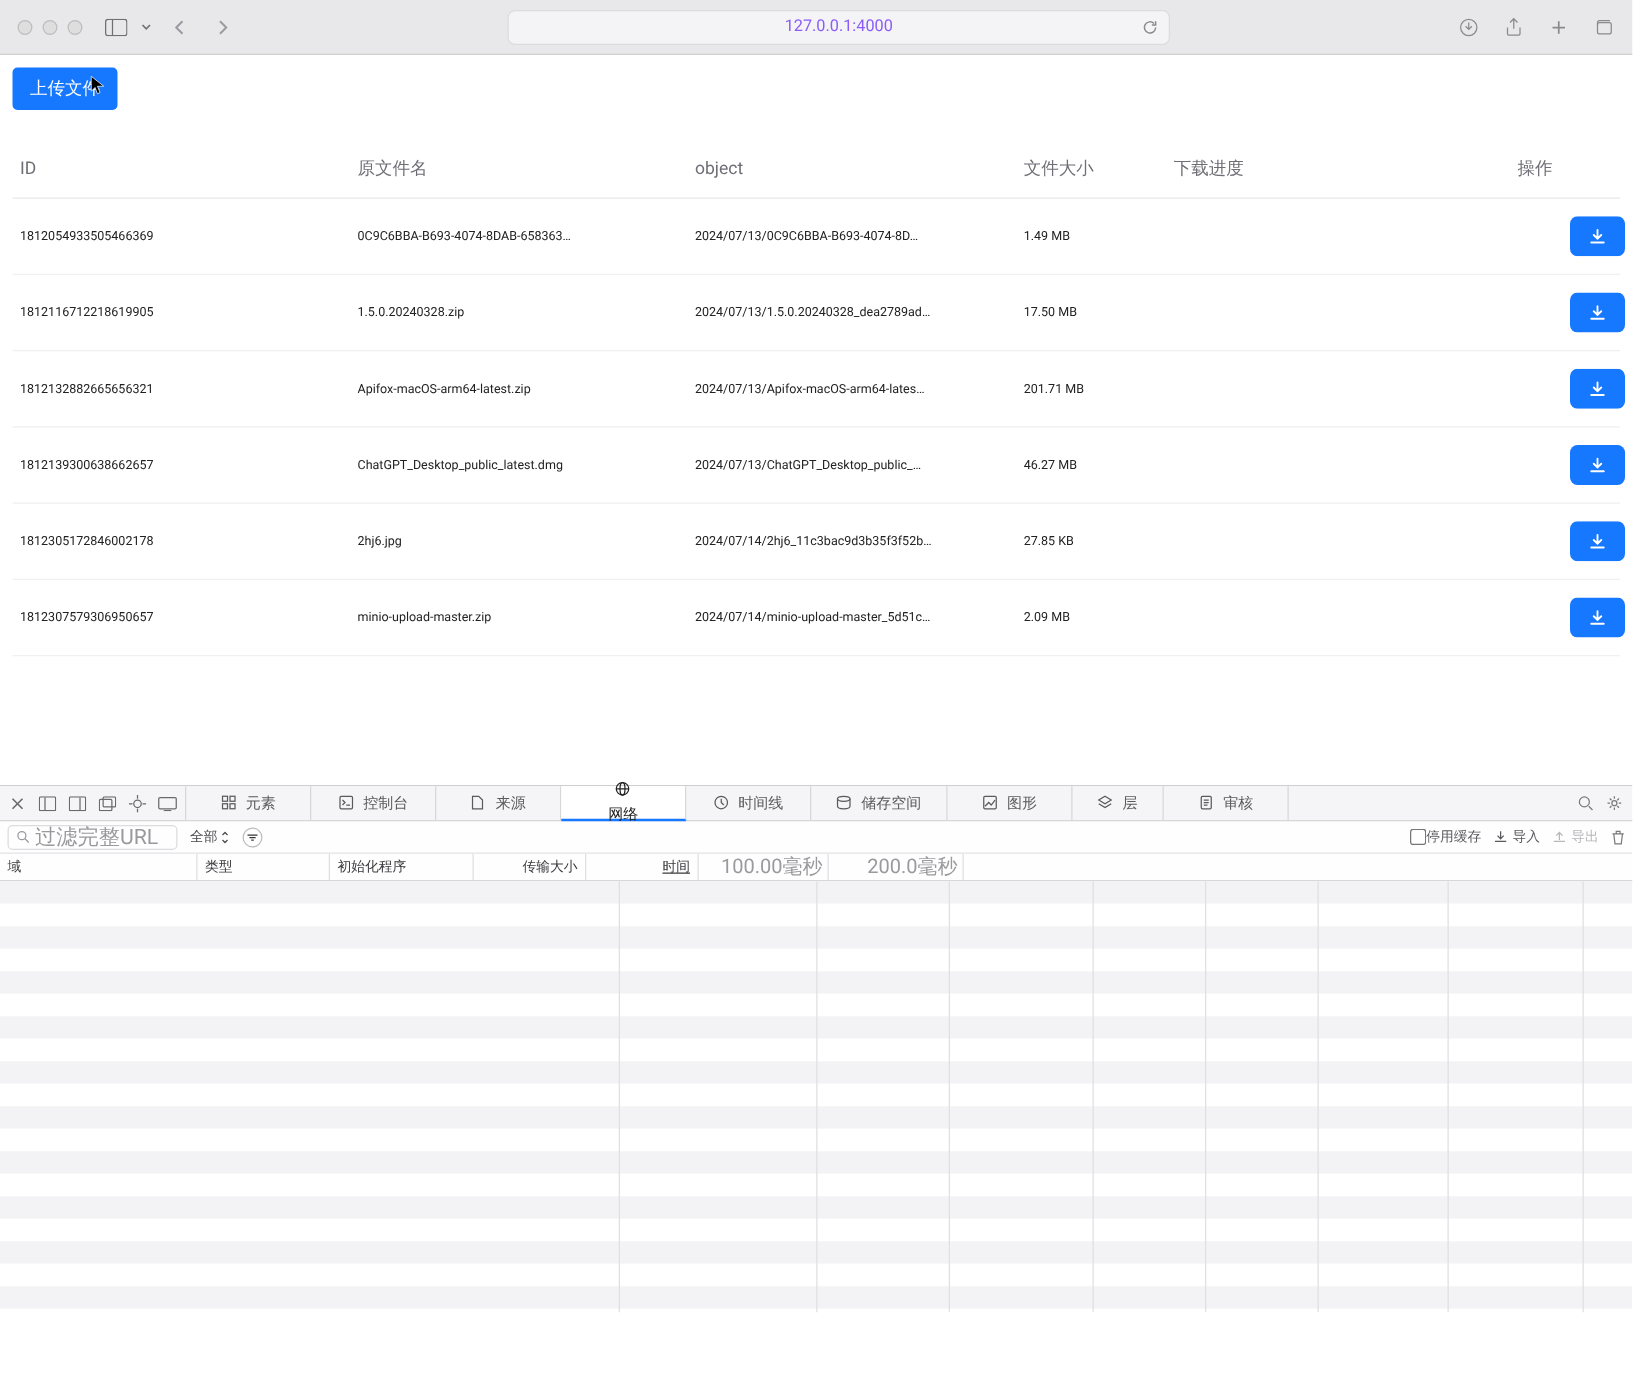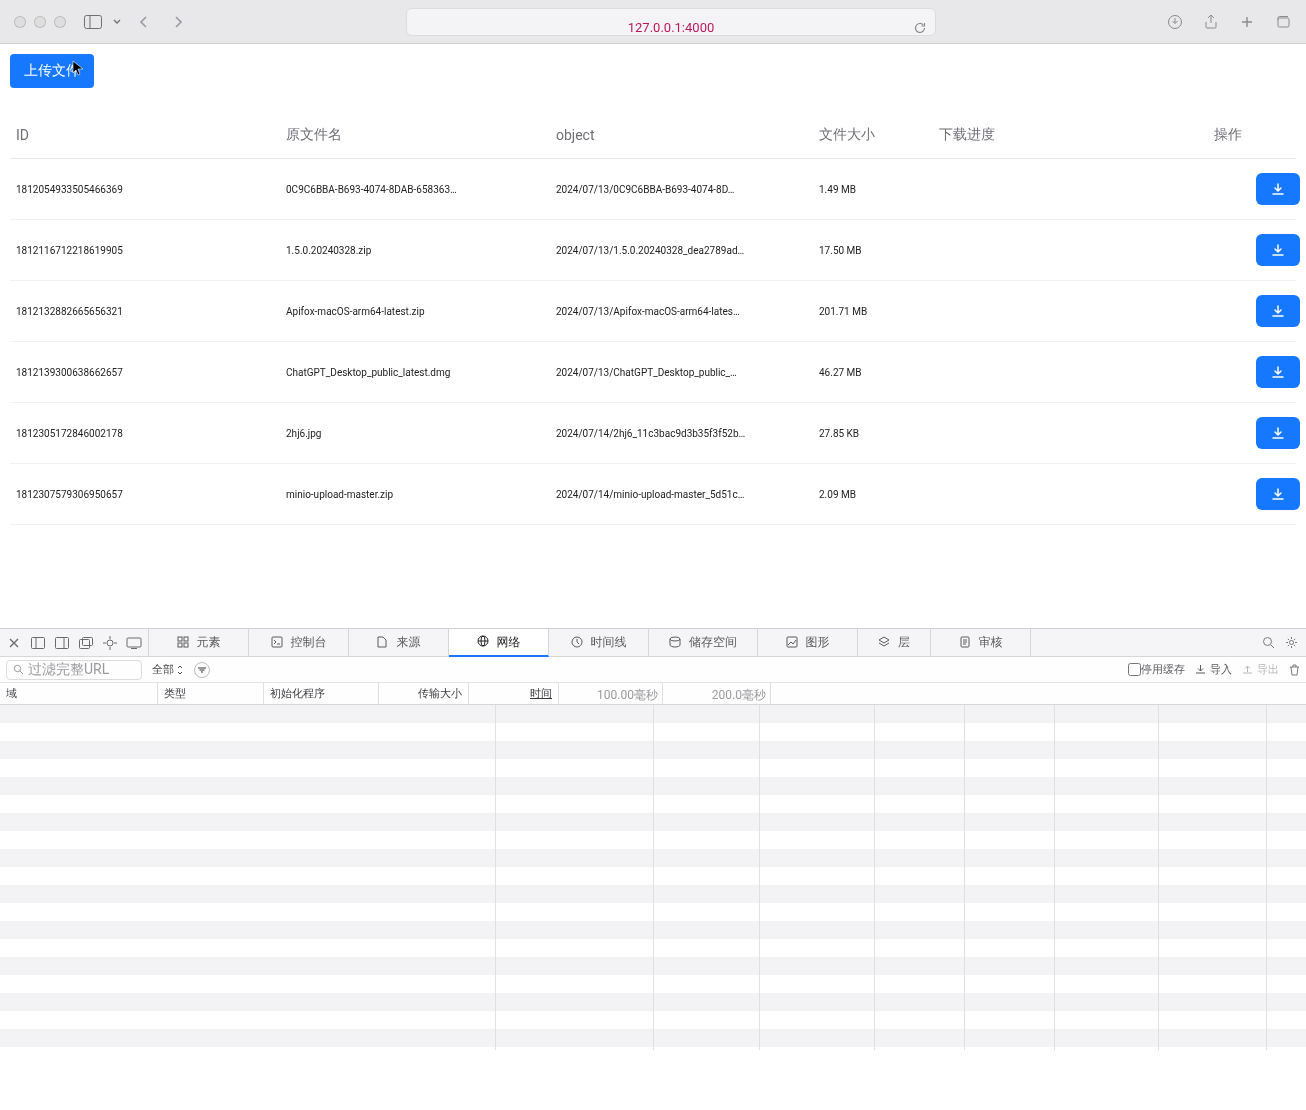--- a/index.html
+++ b/index.html
@@ -45,24 +45,24 @@
   display: flex;
   justify-content: center;
 }
 .address-bar {
   width: 530px;
   height: 28px;
   background: #f4f4f6;
   border: 1px solid #dcdcde;
   border-radius: 6px;
   display: flex;
-  align-items: flex-end;
+  align-items: center;
   justify-content: center;
   position: relative;
-  color: #be185d;
+  color: #8b5cf6;
   font-size: 13px;
 }
 .address-bar .reload {
   position: absolute; right: 8px; color: #8a8a8e;
 }
 .right-icons { display: flex; gap: 18px; align-items: center; margin-left: 14px; }
 .right-icons .toolbar-icon { color: #8a8a8e; }
 
 
 .page-content {
@@ -138,39 +138,39 @@
   color: #6a6a6e;
 }
 .dt-tab {
   display: flex; align-items: center; justify-content: center;
   gap: 6px;
   padding: 0 20px;
   font-size: 12px; color: #5a5a5e;
   border-right: 1px solid #d7d7da;
   min-width: 100px;
 }
-.dt-tab.active { background: #fff; border-bottom: 2px solid #1677ff; color: #222; margin-bottom: -1px; }
+.dt-tab.active { background: #fff; border-bottom: 2px solid #1677ff; color: #222; margin-bottom: -1px; flex-direction: column; }
 .dt-tab .ti { width: 14px; height: 14px; display: inline-flex; }
 .dt-right-icons {
   margin-left: auto;
   display: flex; align-items: center; gap: 10px;
   padding: 0 8px;
 }
 .dt-right-icons .ico { color: #7a7a7e; }
 
 .dt-filterbar {
   height: 26px;
   border-bottom: 1px solid #e4e4e7;
   display: flex; align-items: center; padding: 0 6px; gap: 10px;
 }
 .dt-filter-input {
   display: flex; align-items: center; gap: 4px;
   border: 1px solid #dcdcde; border-radius: 4px;
   height: 20px; padding: 0 6px; width: 136px; color: #9a9a9e;
-  font-size: 14px;
+  font-size: 17px;
 }
 .dt-filter-select {
   font-size: 11px; color: #4a4a4e; display: flex; align-items: center; gap: 2px;
 }
 .dt-pill {
   width: 16px; height: 16px; border: 1px solid #bcbcc0; border-radius: 9px;
   display: flex; align-items: center; justify-content: center;
   font-size: 9px;
 }
 .dt-filterbar .spacer { flex: 1; }
@@ -191,21 +191,21 @@
 }
 .dt-hcol.name { width: 495px; justify-content: space-between; }
 .dt-hcol.domain { width: 158px; }
 .dt-hcol.type { width: 106px; }
 .dt-hcol.init { width: 115px; }
 .dt-hcol.size { width: 90px; justify-content: flex-end; }
 .dt-hcol.time { width: 90px; justify-content: flex-end; text-decoration: underline; }
 .dt-waterfall { flex: 1; position: relative; }
 .dt-waterfall .tick {
   position: absolute; top: 0; bottom: 0; border-right: 1px solid #e0e0e3;
-  font-size: 12px; color: #9a9a9e; padding-right: 4px;
+  font-size: 16px; color: #9a9a9e; padding-right: 4px;
   display: flex; align-items: flex-end; justify-content: flex-end;
 }
 
 .dt-rows {
   flex: 1;
   overflow: hidden;
   position: relative;
 }
 .dt-stripe {
   height: 18px;

